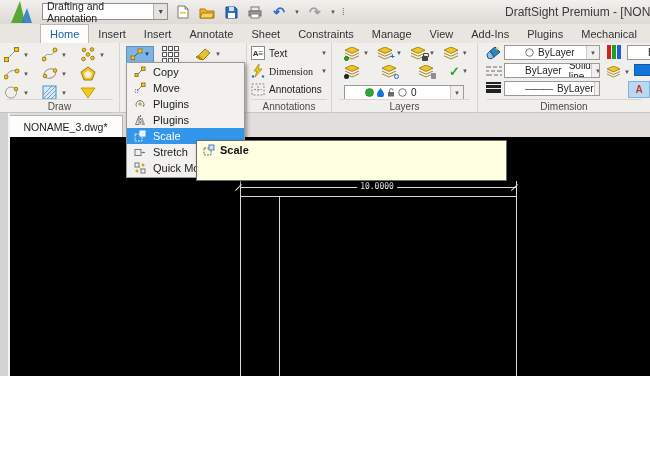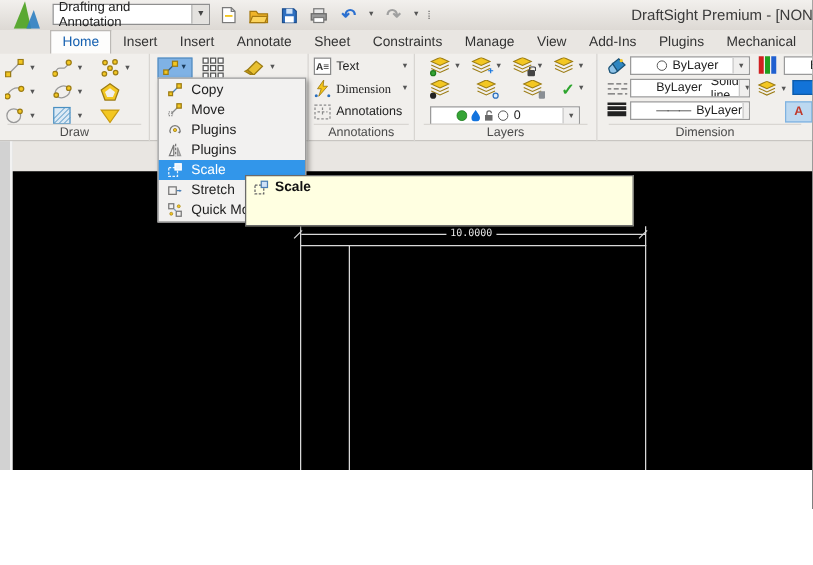--- a/index.html
+++ b/index.html
@@ -454,20 +454,25 @@
         <span style="margin-left:5px;">ByLayer</span>
         <span class="arrow">▼</span>
       </div>
       <div class="style-btn" style="left:150px; top:38px; width:22px; height:17px;">
         <span>A</span>
       </div>
       <div class="panel-label">Dimension</div>
     </div>
   </div>
 
+  <div class="docband">
+    <div class="doctab">
+      <span>NONAME_3.dwg*</span>
+    </div>
+  </div>
 
   <div class="canvas">
 
     <div class="dline" style="left:240px; top:44px; width:1px; height:271px;"></div>
     <div class="dline" style="left:516px; top:44px; width:1px; height:271px;"></div>
     <div class="dline" style="left:241px; top:50px; width:275px; height:1px;"></div>
     <div class="tick" style="left:238px; top:46px;"></div>
     <div class="tick" style="left:514px; top:46px;"></div>
     <div class="dline" style="left:240px; top:59px; width:277px; height:1px;"></div>
     <div class="dline" style="left:279px; top:59px; width:1px; height:256px;"></div>

